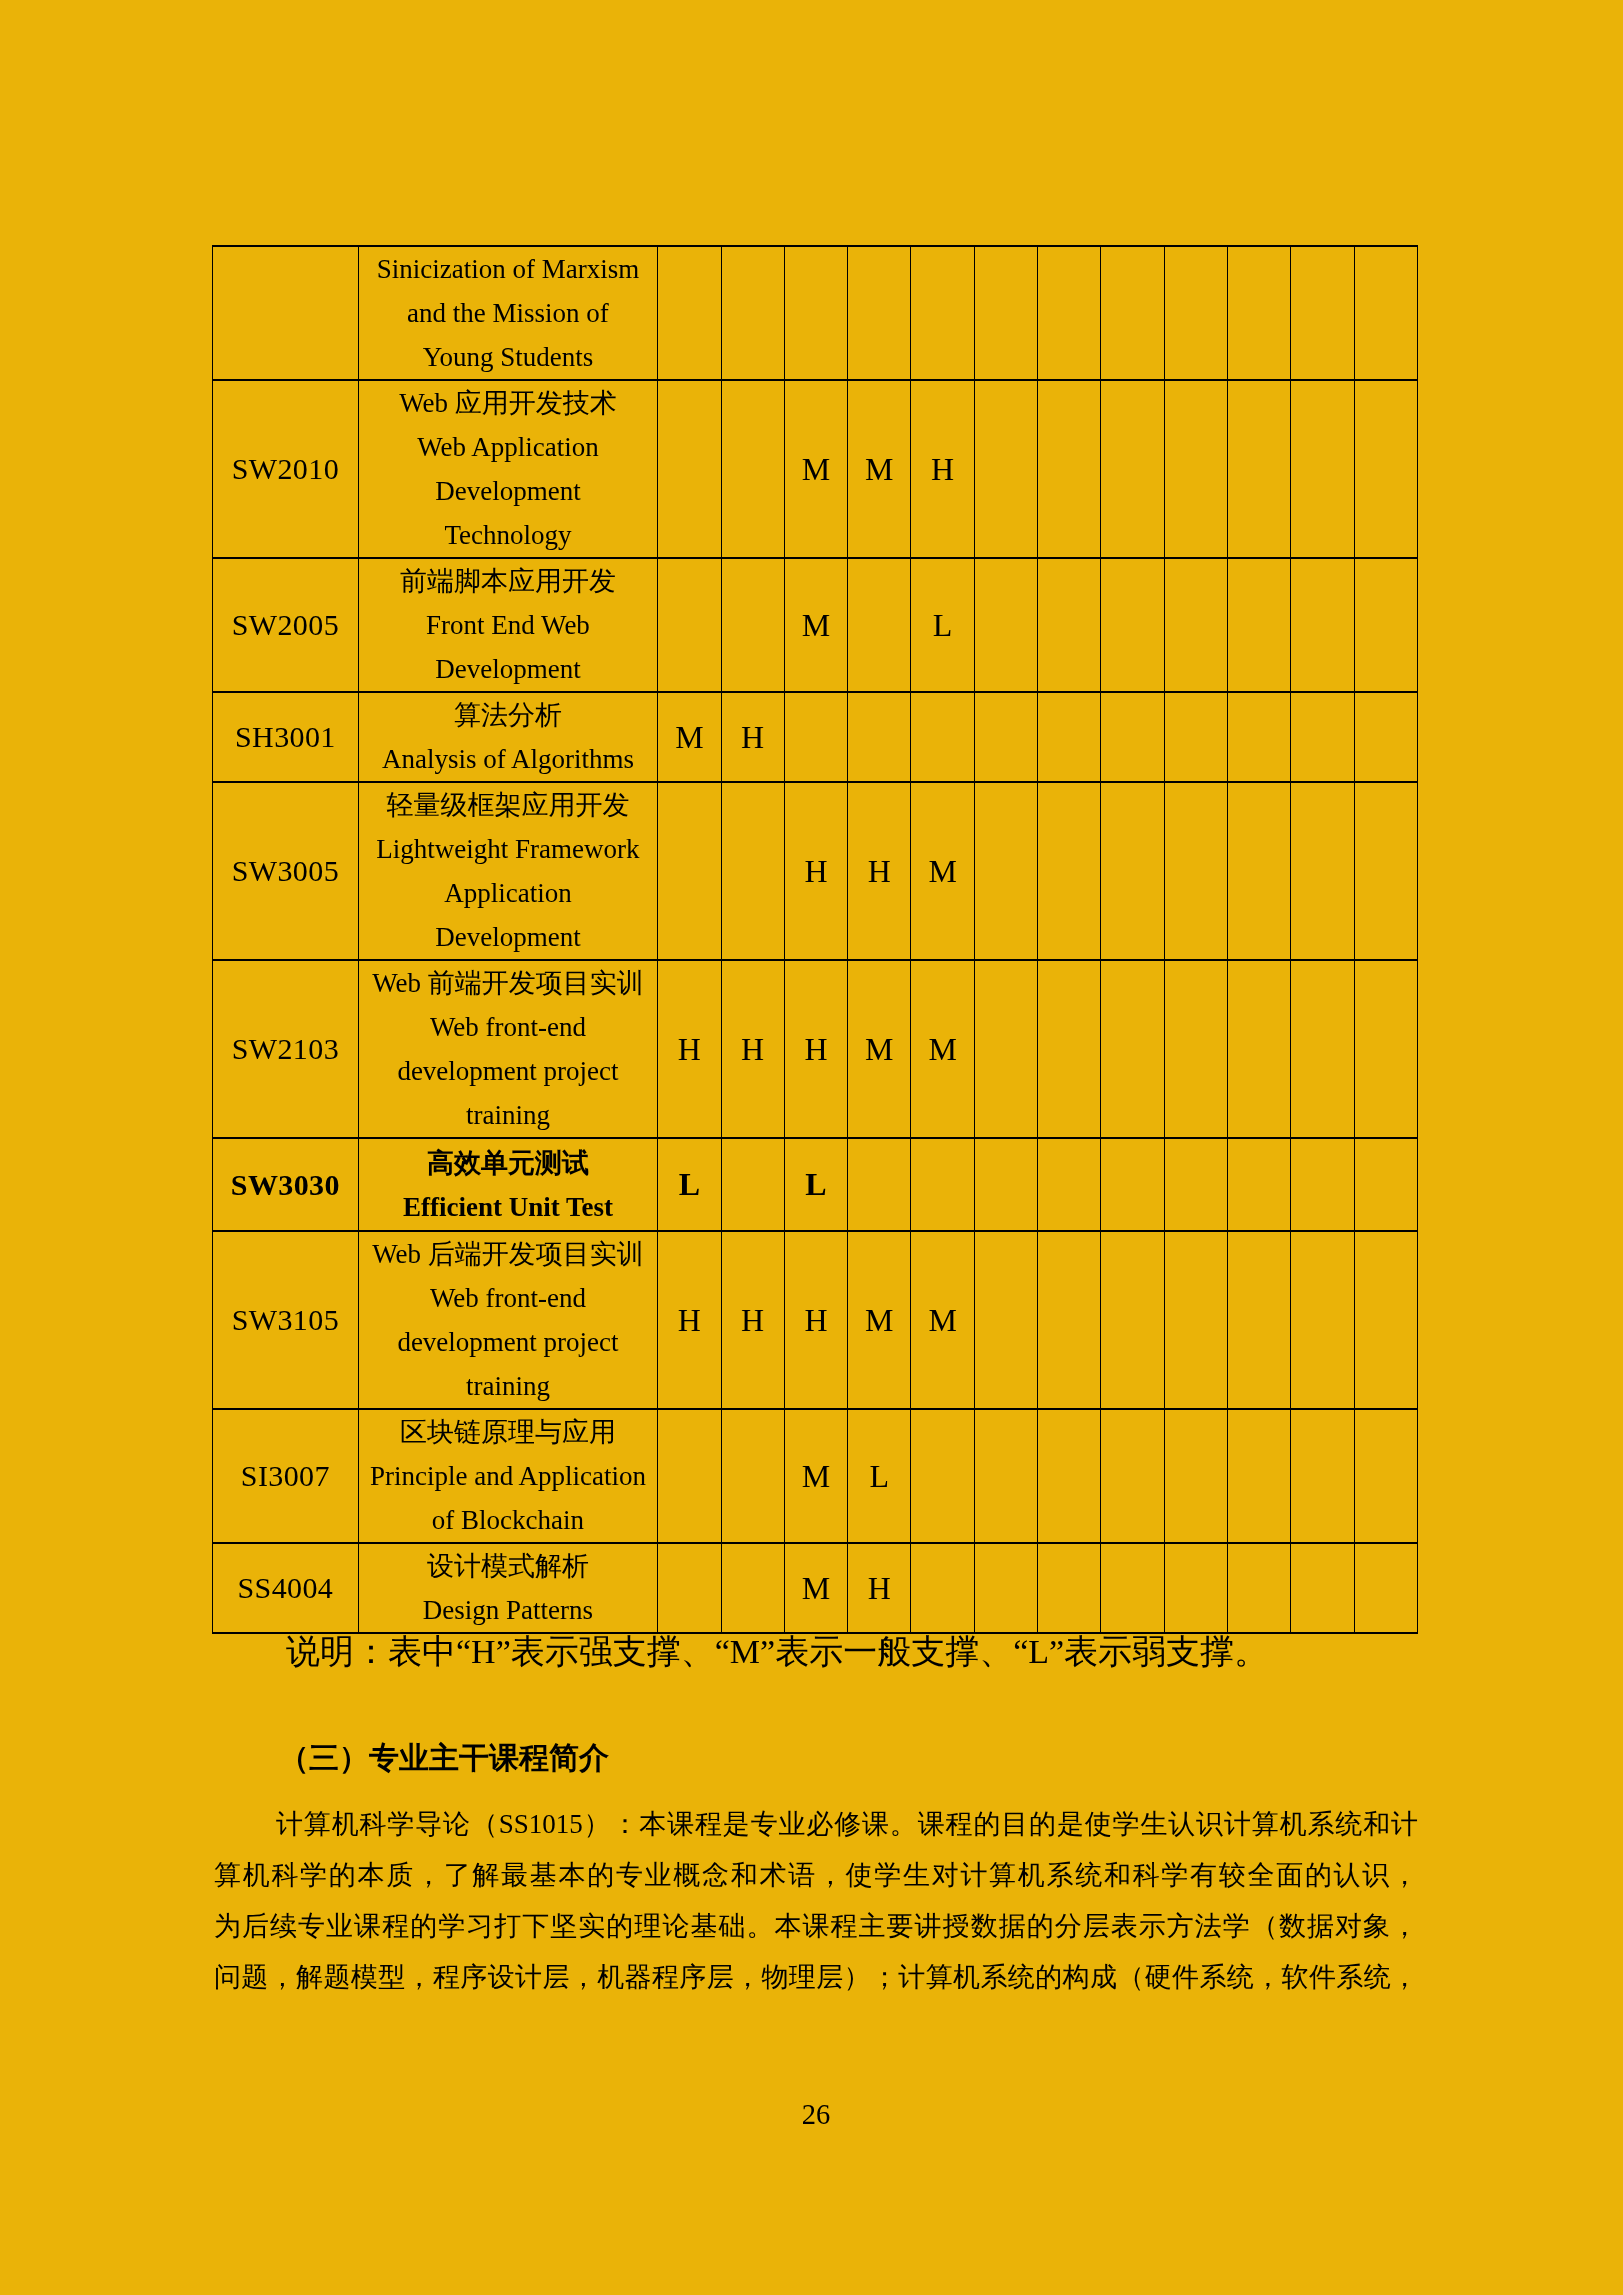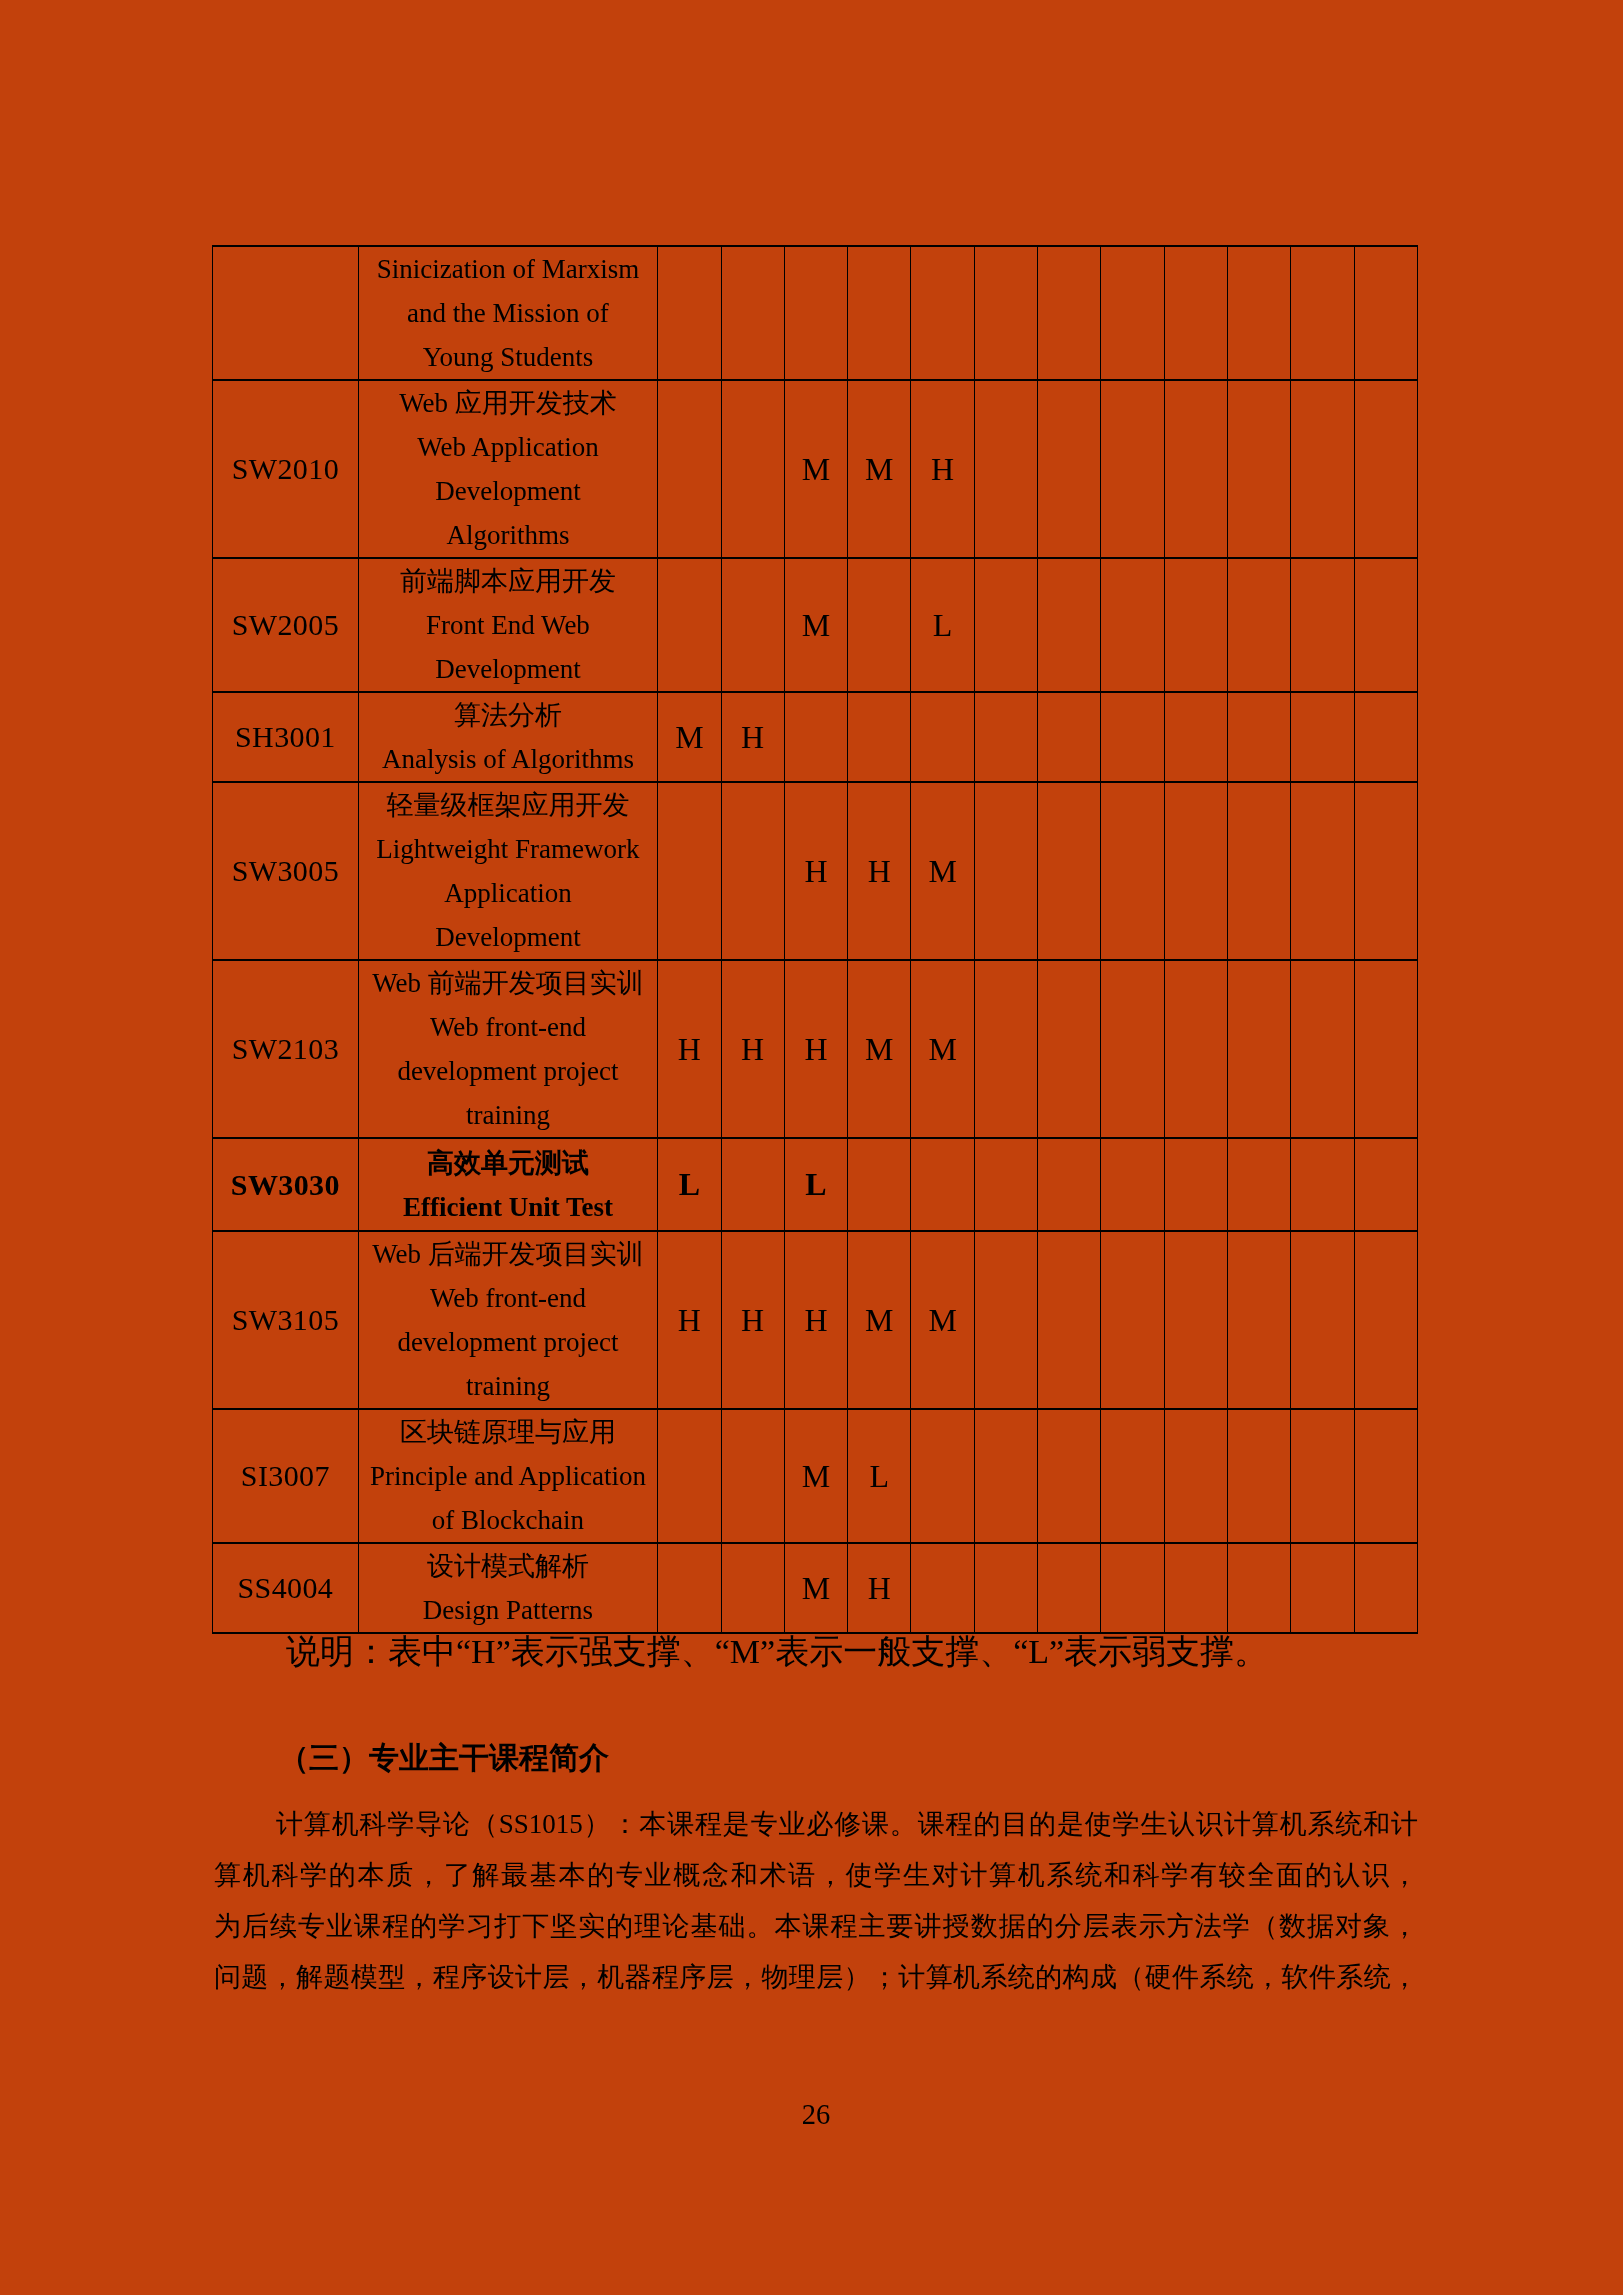--- a/index.html
+++ b/index.html
@@ -1,19 +1,19 @@
 <!DOCTYPE html>
 <html style="font-size:12.7px"><head>
 <meta charset="utf-8">
 <style>
   html,body { margin:0; padding:0; background:#e8e8e8; }
   .page {
     position:relative;
     width:1623px; height:2295px;
-    background:#c2410c;
+    background:#eab308;
     color:#000000;
     font-family:"Liberation Serif","DejaVu Serif",serif;
     margin:0 auto;
     overflow:hidden;
   }
   
   table.matrix {
     position:absolute; left:212px; top:245px;
     width:1206px;
     border-collapse:collapse;
@@ -103,21 +103,21 @@
           <td class="mark-cell"></td>
           <td class="mark-cell"></td>
           <td class="mark-cell"></td>
         </tr>
         <tr style="height: 178px;">
           <td class="code-cell">SW2010</td>
           <td class="name-cell">
             <div class="name-line">Web 应用开发技术</div>
             <div class="name-line">Web Application</div>
             <div class="name-line">Development</div>
-            <div class="name-line">Algorithms</div>
+            <div class="name-line">Technology</div>
           </td>
           <td class="mark-cell"></td>
           <td class="mark-cell"></td>
           <td class="mark-cell">M</td>
           <td class="mark-cell">M</td>
           <td class="mark-cell">H</td>
           <td class="mark-cell"></td>
           <td class="mark-cell"></td>
           <td class="mark-cell"></td>
           <td class="mark-cell"></td>

